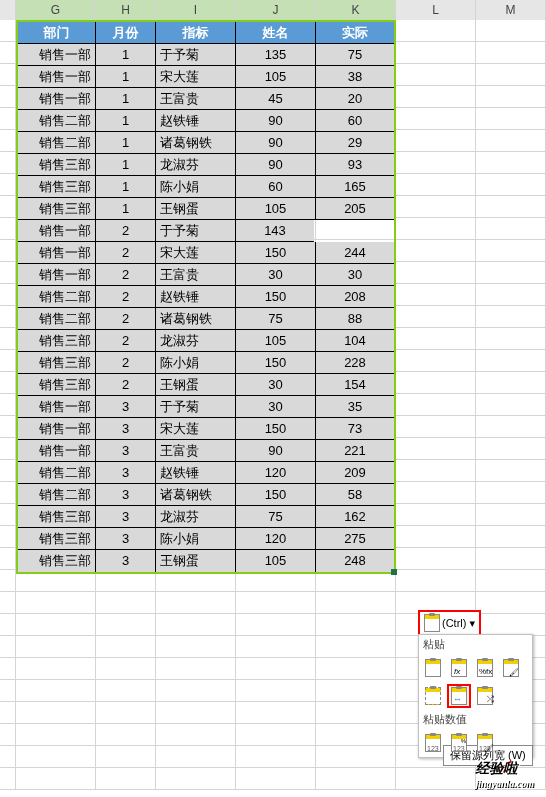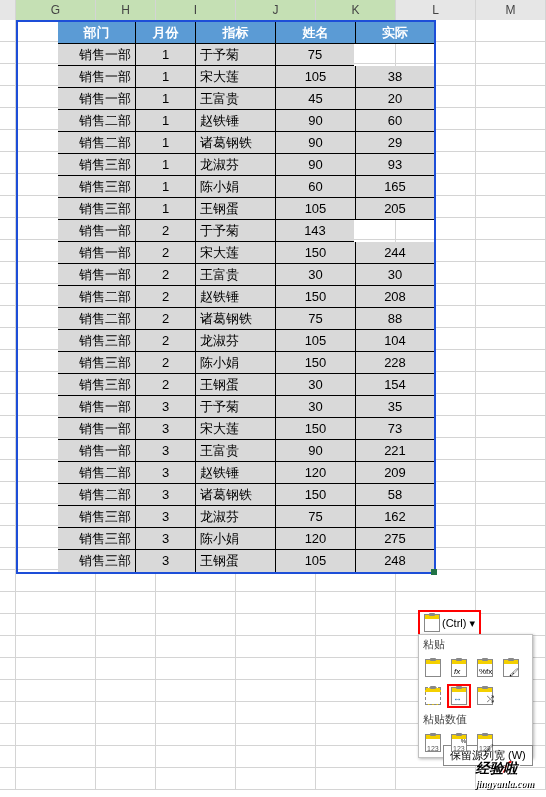--- a/index.html
+++ b/index.html
@@ -44,22 +44,21 @@
       position: relative;
     }
     .row {
       display: flex;
       height: 22px;
     }
     .data-table {
       position: absolute;
       left: 16px;
       top: 20px;
-      border: 2px solid #1d4ed8;
-      padding-left: 40px;
+      border: 2px solid #84cc16;
     }
     .data-row {
       display: flex;
       height: 22px;
     }
     .data-cell {
       border-right: 1px solid #000;
       border-bottom: 1px solid #000;
       line-height: 22px;
       padding: 0 4px;
@@ -575,20 +574,21 @@
       <div class="data-cell dc-H">月份</div>
       <div class="data-cell dc-J">指标</div>
       <div class="data-cell dc-I" style="text-align:center;">姓名</div>
       <div class="data-cell dc-K">实际</div>
     </div>
     <div id="data-body">
         <div class="data-row">
           <div class="data-cell dc-G">销售一部</div>
           <div class="data-cell dc-H">1</div>
           <div class="data-cell dc-I">于予菊</div>
+          <div class="data-cell dc-J">135</div>
           <div class="data-cell dc-K">75</div>
         </div>
         <div class="data-row">
           <div class="data-cell dc-G">销售一部</div>
           <div class="data-cell dc-H">1</div>
           <div class="data-cell dc-I">宋大莲</div>
           <div class="data-cell dc-J">105</div>
           <div class="data-cell dc-K">38</div>
         </div>
         <div class="data-row">

